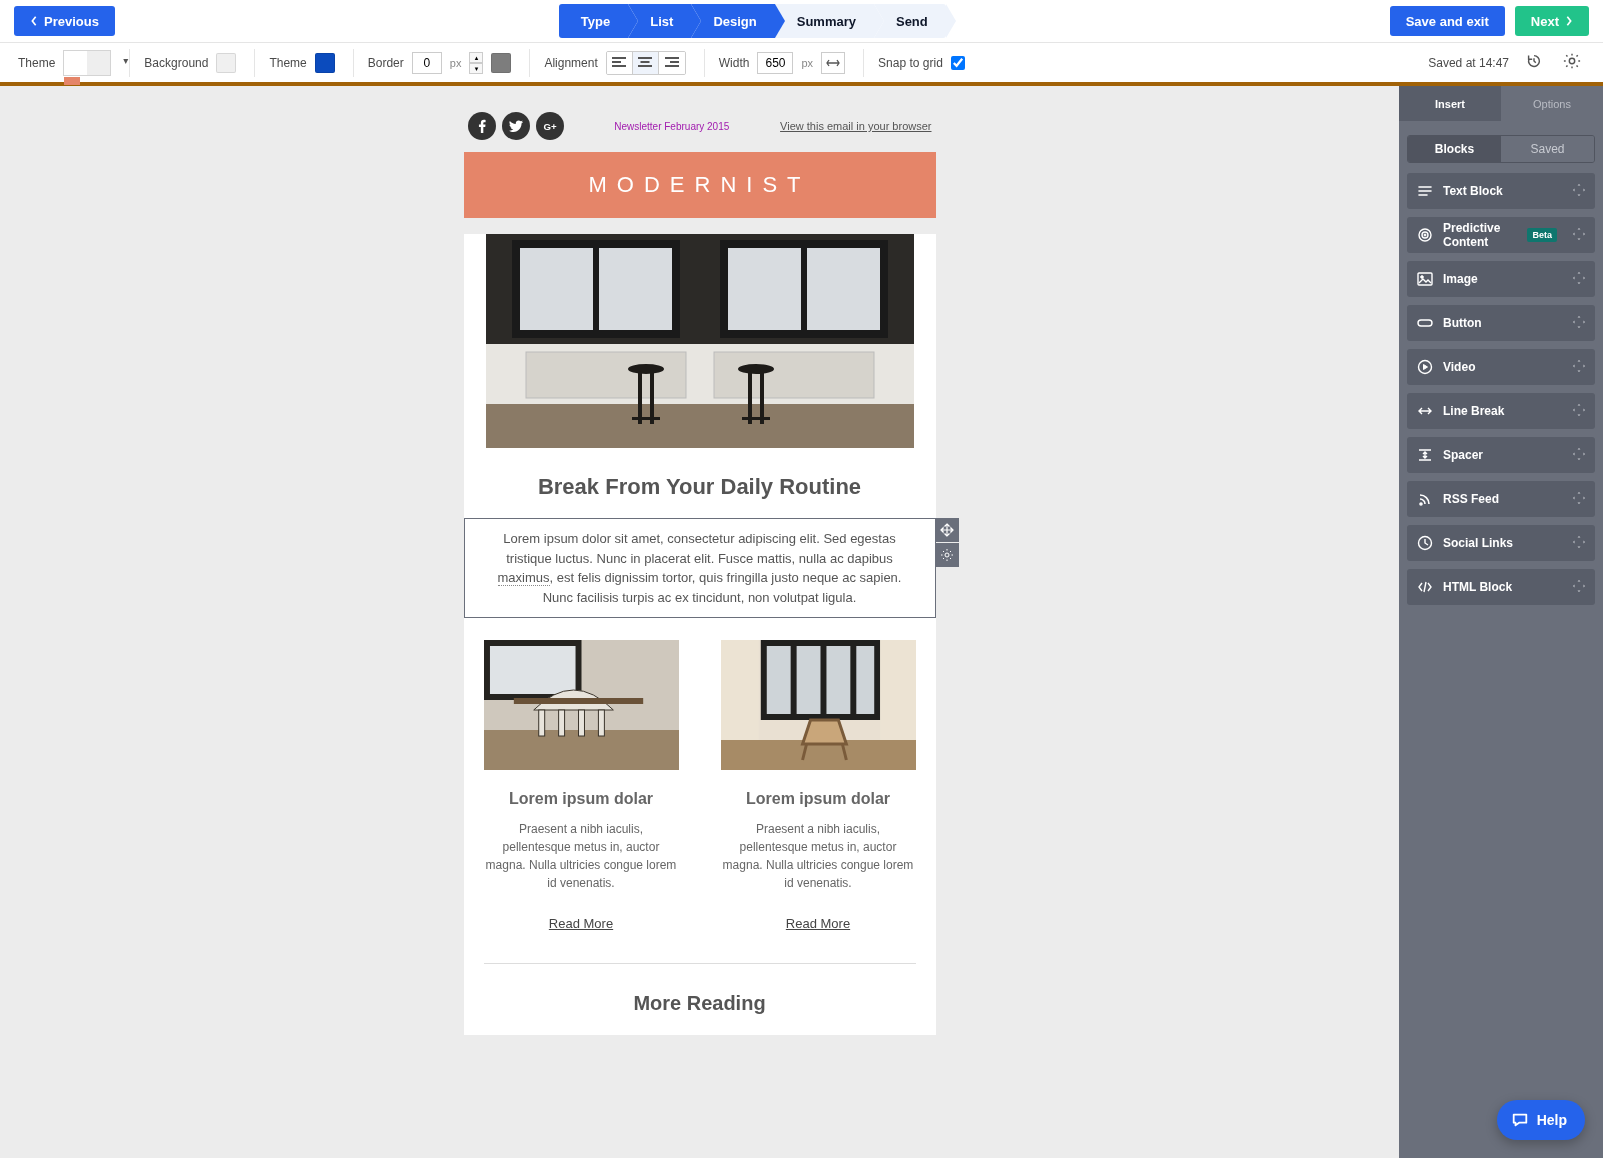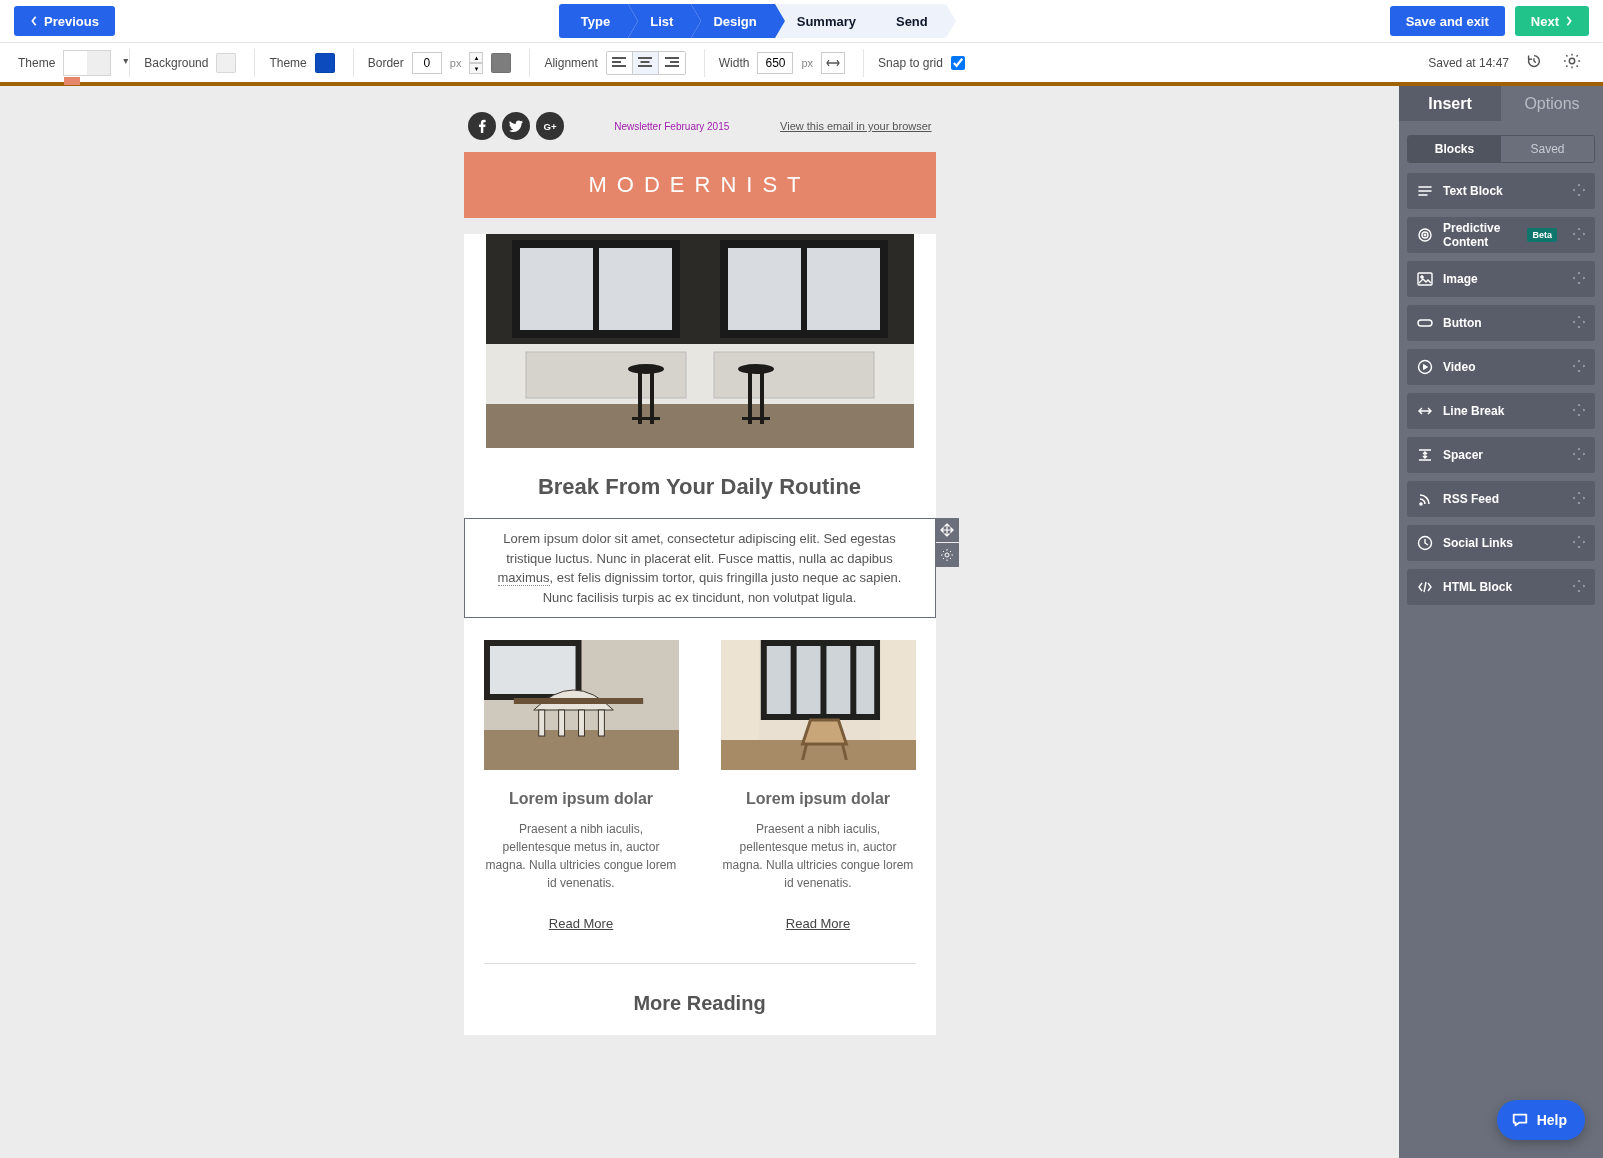--- a/index.html
+++ b/index.html
@@ -97,21 +97,21 @@
 
   .hr { border: none; border-top: 1px solid #ddd; margin: 32px 20px 0; }
   .more-h { text-align: center; font-size: 20px; font-weight: 700; color: #555; margin-top: 28px; }
 
   
   .photo-frame { display: block; }
 
   
   .sidebar { width: 204px; background: #6a6f7b; color: #c8cbd2; display: flex; flex-direction: column; font-size: 12px; }
   .side-tabs { display: flex; height: 35px; }
-  .side-tab { flex: 1; display: flex; align-items: center; justify-content: center; cursor: pointer; font-size: 16px; }
+  .side-tab { flex: 1; display: flex; align-items: center; justify-content: center; cursor: pointer; font-size: 11px; }
   .side-tab.active { background: #585d69; color: #fff; font-weight: 600; }
   .side-tab.inactive { background: #6a6f7b; color: #b9bcc4; }
 
   .side-sub { display: flex; margin: 14px 8px 10px; border-radius: 3px; overflow: hidden; border: 1px solid #50545f; }
   .side-sub button { flex: 1; height: 26px; border: none; background: #6a6f7b; color: #c8cbd2; font-size: 12px; cursor: pointer; }
   .side-sub button.sel { background: #50545f; color: #fff; font-weight: 600; }
 
   .blist { padding: 0 8px; display: flex; flex-direction: column; gap: 8px; }
   .bitem { background: #585d69; border-radius: 3px; height: 36px; display: flex; align-items: center; padding: 0 10px; color: #fff; cursor: grab; gap: 10px; }
   .bitem .bi-icon { width: 16px; display: flex; justify-content: center; }

